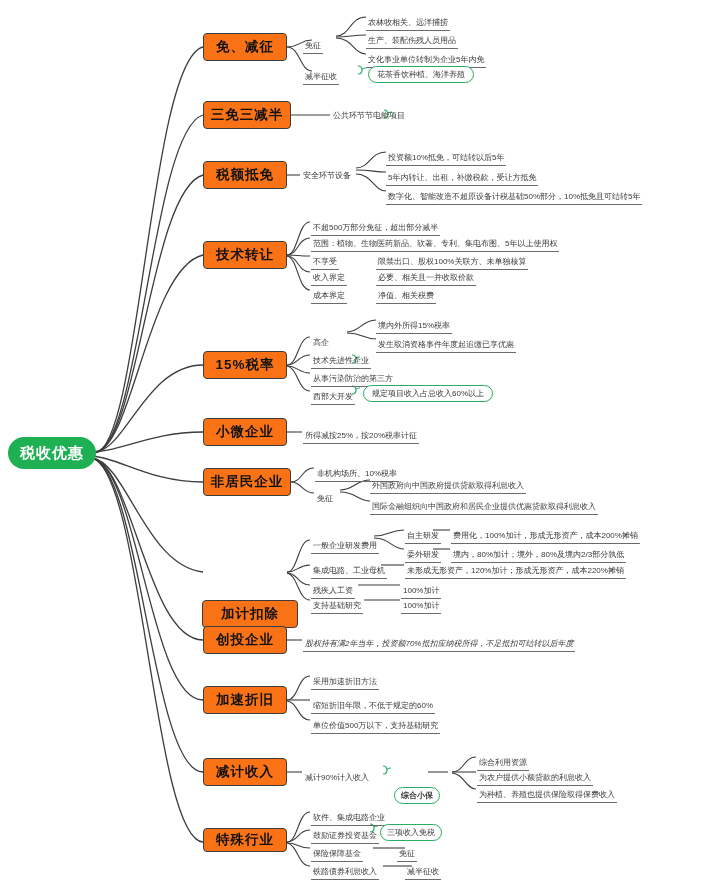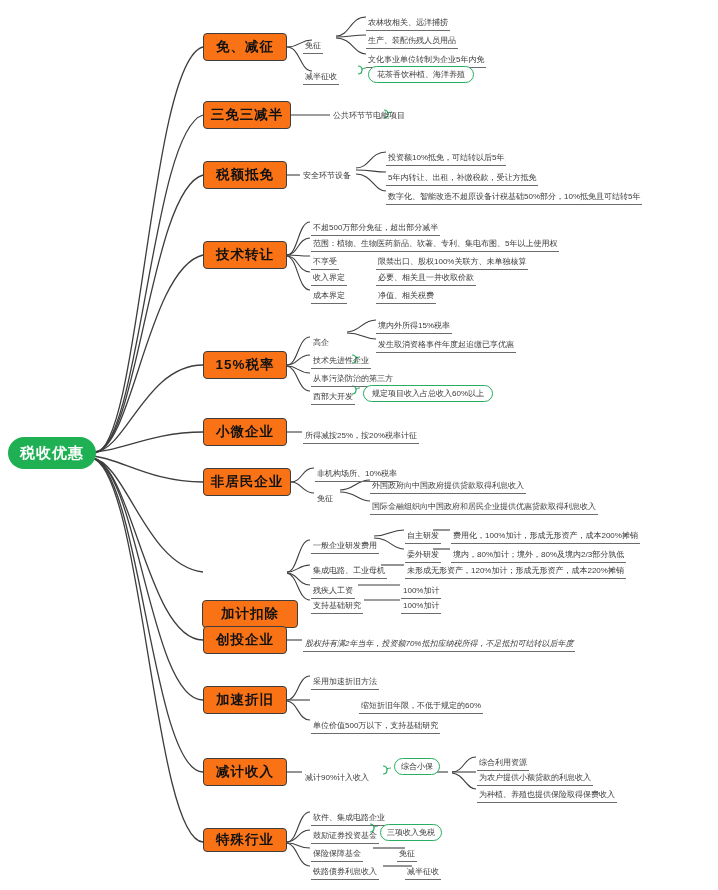--- a/index.html
+++ b/index.html
@@ -241,29 +241,29 @@
   <div class="node" style="left:401px;top:594px;">
     <span class="txt">100%加计</span></div>
 
   <div class="node l1" style="left:203px;top:626px;width:84px;height:28px;">创投企业</div>
   <div class="node" style="left:303px;top:632px;font-style:italic;">
     <span class="txt">股权持有满2年当年，投资额70%抵扣应纳税所得，不足抵扣可结转以后年度</span></div>
 
   <div class="node l1" style="left:203px;top:686px;width:84px;height:28px;">加速折旧</div>
   <div class="node" style="left:311px;top:670px;">
     <span class="txt">采用加速折旧方法</span></div>
-  <div class="node" style="left:311px;top:694px;margin-left:48px;">
+  <div class="node" style="left:311px;top:694px;">
     <span class="txt">缩短折旧年限，不低于规定的60%</span></div>
   <div class="node" style="left:311px;top:714px;">
     <span class="txt">单位价值500万以下，支持基础研究</span></div>
 
   <div class="node l1" style="left:203px;top:758px;width:84px;height:28px;">减计收入</div>
   <div class="node" style="left:303px;top:766px;">
     <span class="txt nb">减计90%计入收入</span></div>
-  <div class="node" style="left:394px;top:755px;">
+  <div class="node" style="left:394px;top:784px;font-weight:bold;">
     <span class="pill sm">综合小保</span></div>
   <div class="node" style="left:477px;top:751px;">
     <span class="txt">综合利用资源</span></div>
   <div class="node" style="left:477px;top:766px;">
     <span class="txt">为农户提供小额贷款的利息收入</span></div>
   <div class="node" style="left:477px;top:783px;">
     <span class="txt">为种植、养殖也提供保险取得保费收入</span></div>
 
   <div class="node l1" style="left:203px;top:828px;width:84px;height:24px;">特殊行业</div>
   <div class="node" style="left:311px;top:806px;">

